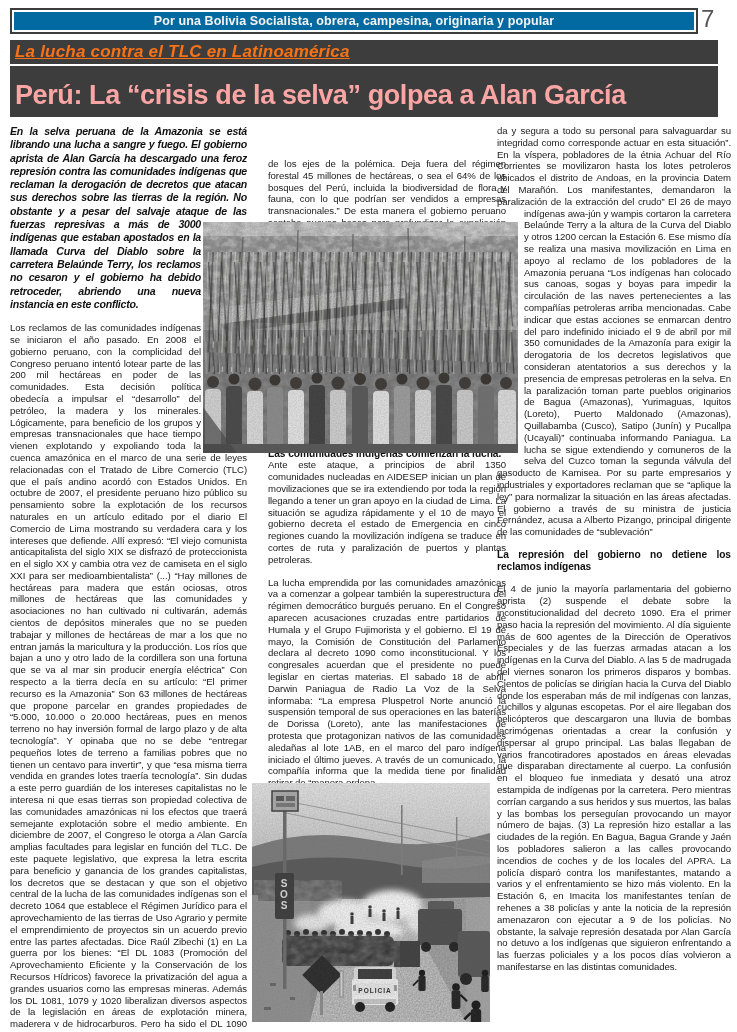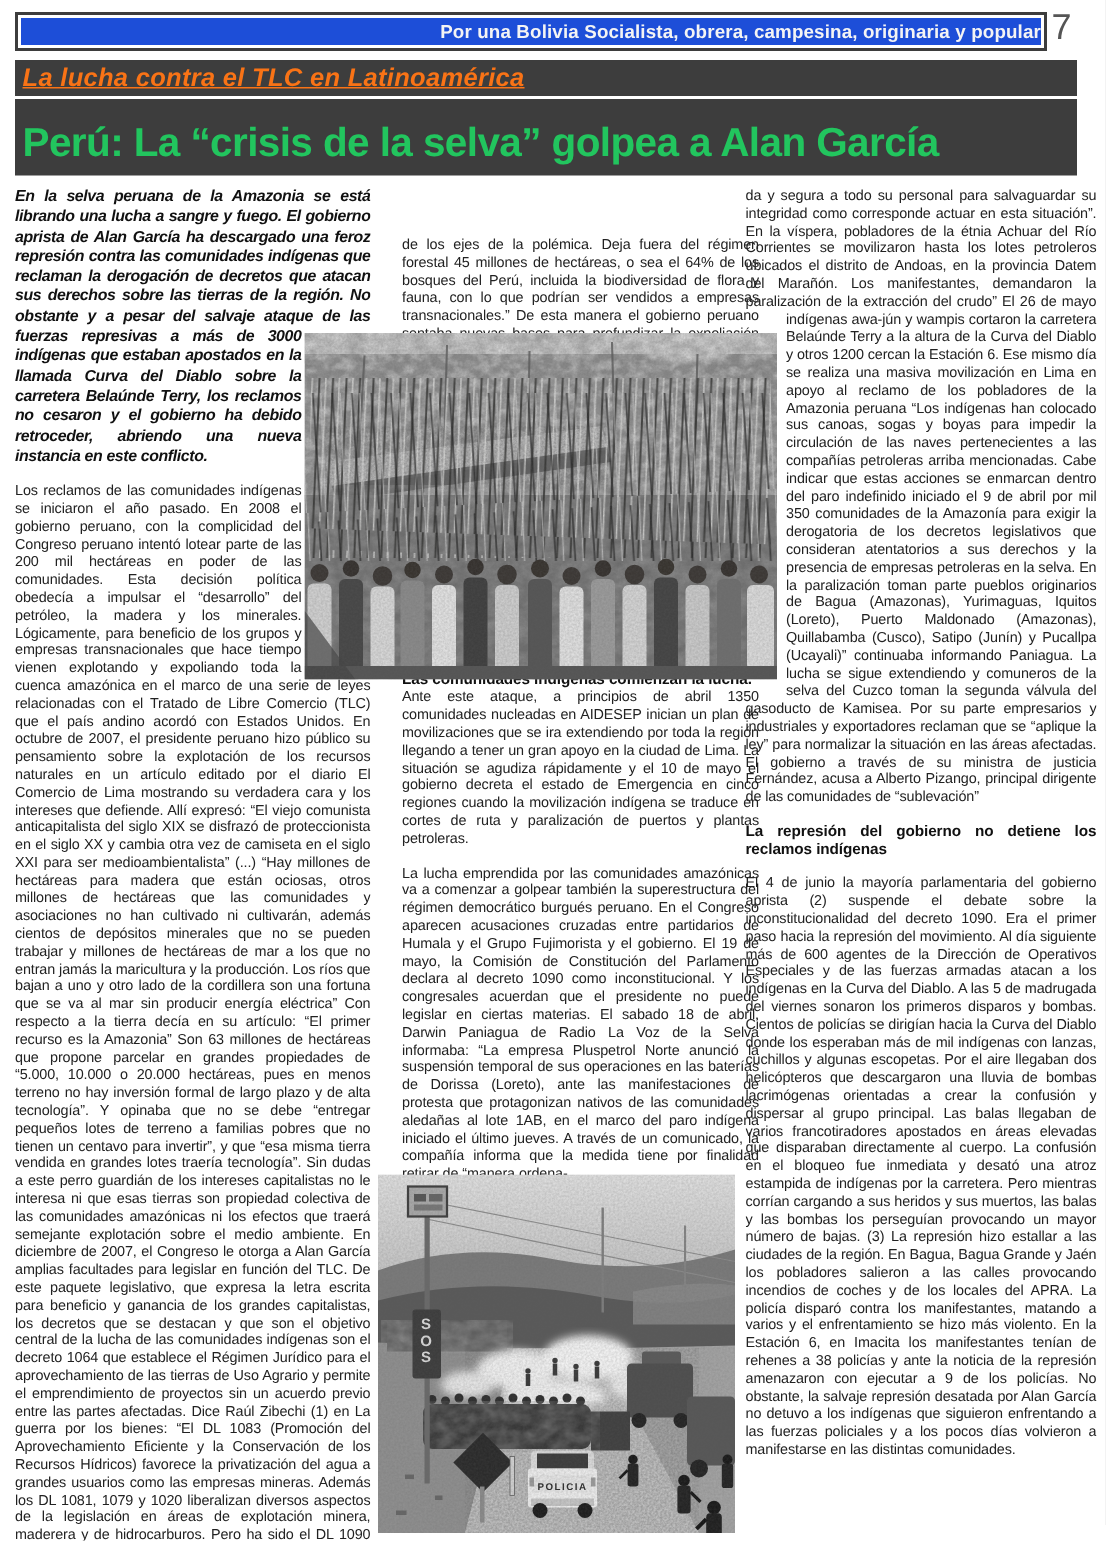--- a/index.html
+++ b/index.html
@@ -1,29 +1,29 @@
 <!DOCTYPE html>
 <html><head>
 <meta charset="utf-8">
 <style>
   html,body{margin:0;padding:0;background:#e9e9e9;}
   .page{position:relative;width:737px;height:1032px;background:#ffffff;overflow:hidden;
         font-family:"Liberation Sans",sans-serif;}
   
   .topbar{position:absolute;left:10px;top:8px;width:688px;height:26px;border:2px solid #3d3d3d;
           background:#fff;padding:2px;box-sizing:border-box;}
-  .topbar-inner{width:100%;height:100%;background:#1d4ed8;display:flex;align-items:center;justify-content:flex-end;}
+  .topbar-inner{width:100%;height:100%;background:#0369a1;display:flex;align-items:center;justify-content:center;}
   .topbar-inner span{color:#f4f4f4;font-weight:bold;font-size:12.5px;letter-spacing:0.1px;}
   .pagenum{position:absolute;left:701px;top:5px;font-size:24px;color:#555;font-weight:normal;}
   .kicker{position:absolute;left:10px;top:40px;width:708px;height:24px;background:#3d3d3d;
           display:flex;align-items:center;padding-left:5px;box-sizing:border-box;}
   .kicker span{color:#f97316;font-size:17px;font-weight:bold;font-style:italic;text-decoration:underline;letter-spacing:0.2px;}
   .headline{position:absolute;left:10px;top:66px;width:708px;height:51px;background:#3d3d3d;
             display:flex;align-items:center;padding:8px 0 0 5px;box-sizing:border-box;}
-  .headline span{color:#22c55e;font-size:27px;font-weight:bold;letter-spacing:-0.4px;}
+  .headline span{color:#fca5a5;font-size:27px;font-weight:bold;letter-spacing:-0.4px;}
   
   .col{position:absolute;top:125px;height:902px;overflow:hidden;text-align:justify;
        font-size:9.6px;line-height:11.8px;letter-spacing:-0.08px;color:#222;z-index:1;}
   .col1{left:10px;width:237px;}
   .col2{left:268px;width:238px;margin-top:33px;}
   .col3{left:497px;width:234px;}
   .col p{margin:0 0 11px 0;}
   .intro{font-weight:bold;font-style:italic;font-size:10.6px;line-height:13.3px;letter-spacing:-0.25px;color:#111;}
   .subhead{font-weight:bold;font-size:10.2px;letter-spacing:-0.05px;margin:0;color:#111;}
   .sp-right{float:right;width:46px;height:232px;}

